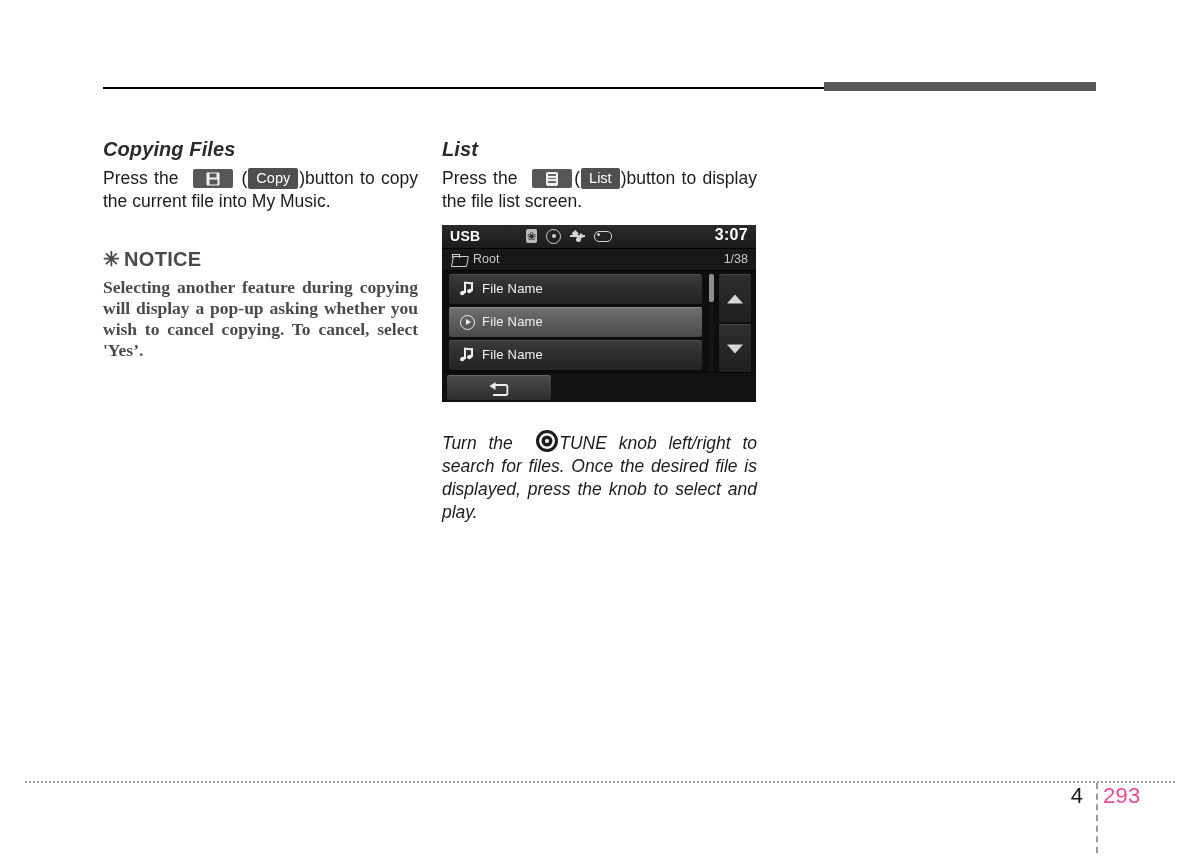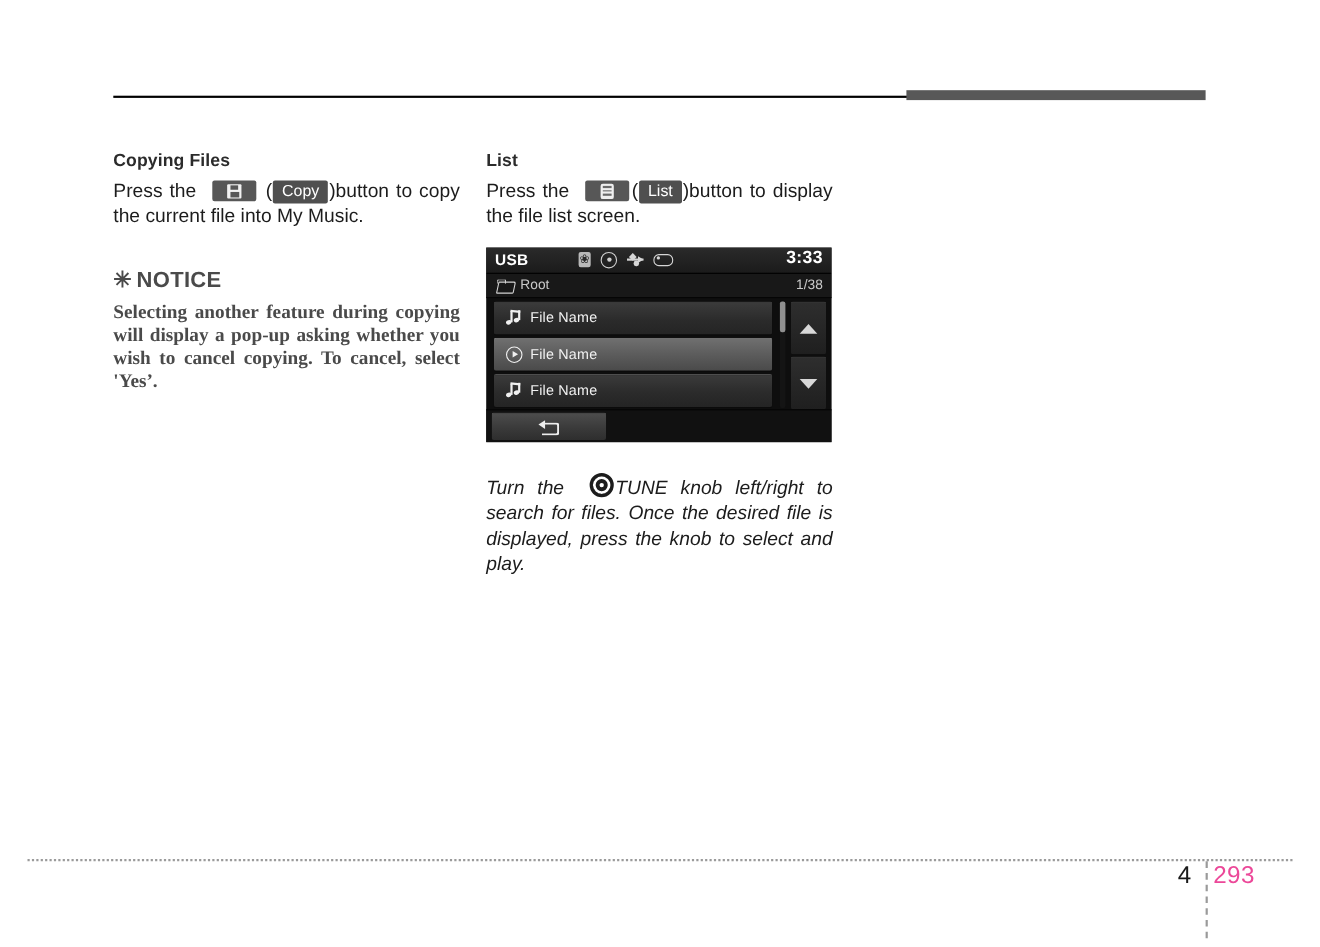--- a/index.html
+++ b/index.html
@@ -58,22 +58,23 @@
     width: 315px;
   }
   #col-right {
     position: absolute;
     left: 442px;
     top: 138px;
     width: 315px;
   }
 
   .sub-head {
-    font-size: 16px;
+    font-size: 20px;
     font-weight: bold;
+    font-style: italic;
     color: #2b2b2b;
     margin: 0 0 6px 0;
     letter-spacing: 0.1px;
   }
 
   .body-par {
     font-size: 17.5px;
     line-height: 23px;
     color: #1c1c1c;
     margin: 0;
@@ -562,21 +563,21 @@
       <span class="icon-bt">❀</span>
       <span class="icon-circle-dot"></span>
       <span class="icon-usb">
         <span class="stem"></span>
           <span class="head"></span>
           <span class="b1"></span>
           <span class="b2"></span>
       </span>
       <span class="icon-pill"></span>
     </div>
-    <div id="device-clock">3:33</div>
+    <div id="device-clock">3:07</div>
   </div>
 
   <div id="device-pathbar">
     <span class="folder-icon">
         <span class="ft"></span>
         <span class="fb"></span>
       </span>
     <span id="device-path-label">Root</span>
     <span id="device-path-count">1/38</span>
   </div>

